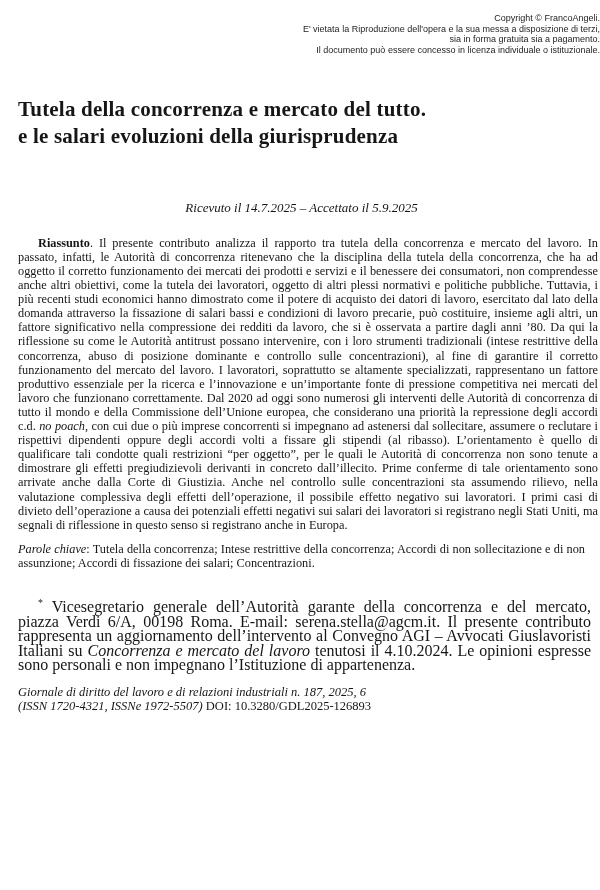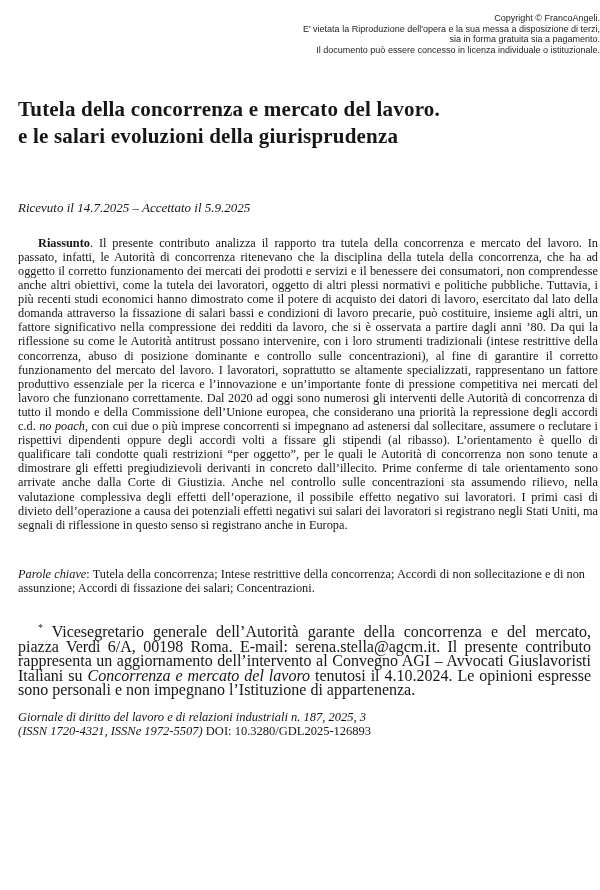--- a/index.html
+++ b/index.html
@@ -35,38 +35,38 @@
     font-size: 16px;
   }
   sup.mark {
     font-size: 62%;
     vertical-align: super;
     line-height: 0;
   }
 
   .dates {
     margin: 50px 15px 0 18px;
-    text-align: left;
+    text-align: center;
     font-style: italic;
     font-size: 13px;
   }
 
   p { margin: 0; }
 
   .abstract {
     margin: 20px 2px 0 18px;
     text-align: justify;
     font-size: 12.3px;
     line-height: 14.1px;
     text-indent: 20px;
   }
   .abstract b { font-weight: bold; }
 
   .keywords {
-    margin: 35px 15px 0 18px;
+    margin: 10px 15px 0 18px;
     text-align: justify;
     font-size: 12.3px;
     line-height: 14.1px;
   }
 
   .footnote {
     margin: 30px 9px 0 18px;
     text-align: justify;
     font-size: 16px;
     line-height: 14.55px;
@@ -85,37 +85,37 @@
 <div class="page">
 
   <header class="copyright">
     <div>Copyright © FrancoAngeli.</div>
     <div>E' vietata la Riproduzione dell'opera e la sua messa a disposizione di terzi,</div>
     <div>sia in forma gratuita sia a pagamento.</div>
     <div>Il documento può essere concesso in licenza individuale o istituzionale.</div>
   </header>
 
   <h1 class="title">
-    <span class="tline">Tutela della concorrenza e mercato del lavoro.</span>
+    <span class="tline">Tutela della concorrenza e mercato del tutto.</span>
     <span class="tline">e le salari evoluzioni della giurisprudenza</span>
   </h1>
 
 
   <div class="dates">Ricevuto il 14.7.2025 – Accettato il 5.9.2025</div>
 
   <p class="abstract">
     <b>Riassunto</b><span>. Il presente contributo analizza il rapporto tra tutela della concorrenza e mercato del lavoro. In passato, infatti, le Autorità di concorrenza ritenevano che la disciplina della tutela della concorrenza, che ha ad oggetto il corretto funzionamento dei mercati dei prodotti e servizi e il benessere dei consumatori, non comprendesse anche altri obiettivi, come la tutela dei lavoratori, oggetto di altri plessi normativi e politiche pubbliche. Tuttavia, i più recenti studi economici hanno dimostrato come il potere di acquisto dei datori di lavoro, esercitato dal lato della domanda attraverso la fissazione di salari bassi e condizioni di lavoro precarie, può costituire, insieme agli altri, un fattore significativo nella compressione dei redditi da lavoro, che si è osservata a partire dagli anni ’80. Da qui la riflessione su come le Autorità antitrust possano intervenire, con i loro strumenti tradizionali (intese restrittive della concorrenza, abuso di posizione dominante e controllo sulle concentrazioni), al fine di garantire il corretto funzionamento del mercato del lavoro. I lavoratori, soprattutto se altamente specializzati, rappresentano un fattore produttivo essenziale per la ricerca e l’innovazione e un’importante fonte di pressione competitiva nei mercati del lavoro che funzionano correttamente. Dal 2020 ad oggi sono numerosi gli interventi delle Autorità di concorrenza di tutto il mondo e della Commissione dell’Unione europea, che considerano una priorità la repressione degli accordi c.d. </span><i>no poach</i><span>, con cui due o più imprese concorrenti si impegnano ad astenersi dal sollecitare, assumere o reclutare i rispettivi dipendenti oppure degli accordi volti a fissare gli stipendi (al ribasso). L’orientamento è quello di qualificare tali condotte quali restrizioni “per oggetto”, per le quali le Autorità di concorrenza non sono tenute a dimostrare gli effetti pregiudizievoli derivanti in concreto dall’illecito. Prime conferme di tale orientamento sono arrivate anche dalla Corte di Giustizia. Anche nel controllo sulle concentrazioni sta assumendo rilievo, nella valutazione complessiva degli effetti dell’operazione, il possibile effetto negativo sui lavoratori. I primi casi di divieto dell’operazione a causa dei potenziali effetti negativi sui salari dei lavoratori si registrano negli Stati Uniti, ma segnali di riflessione in questo senso si registrano anche in Europa.</span>
   </p>
 
   <p class="keywords">
     <i>Parole chiave</i><span>: Tutela della concorrenza; Intese restrittive della concorrenza; Accordi di non sollecitazione e di non assunzione; Accordi di fissazione dei salari; Concentrazioni.</span>
   </p>
 
   <p class="footnote">
     <sup class="mark">*</sup><span> Vicesegretario generale dell’Autorità garante della concorrenza e del mercato, piazza Verdi 6/A, 00198 Roma. E-mail: serena.stella@agcm.it. Il presente contributo rappresenta un aggiornamento dell’intervento al Convegno AGI – Avvocati Giuslavoristi Italiani su </span><i>Concorrenza e mercato del lavoro</i><span> tenutosi il 4.10.2024. Le opinioni espresse sono personali e non impegnano l’Istituzione di appartenenza.</span>
   </p>
 
   <div class="journal-footer">
-    <div><i>Giornale di diritto del lavoro e di relazioni industriali n. 187, 2025, 3</i></div>
+    <div><i>Giornale di diritto del lavoro e di relazioni industriali n. 187, 2025, 6</i></div>
     <div><i>(ISSN 1720-4321, ISSNe 1972-5507)</i><span> DOI: 10.3280/GDL2025-126893</span></div>
   </div>
 
 </div>
 
 </body></html>

